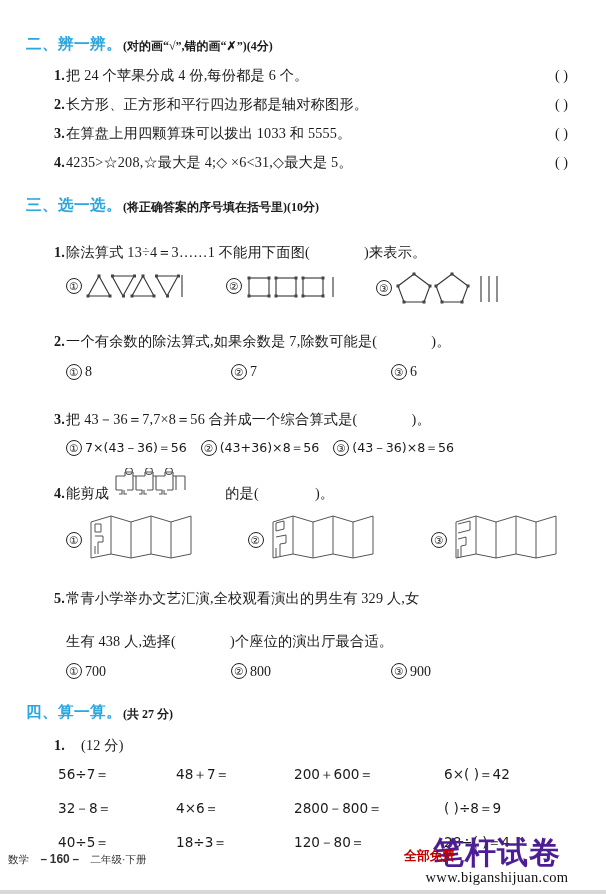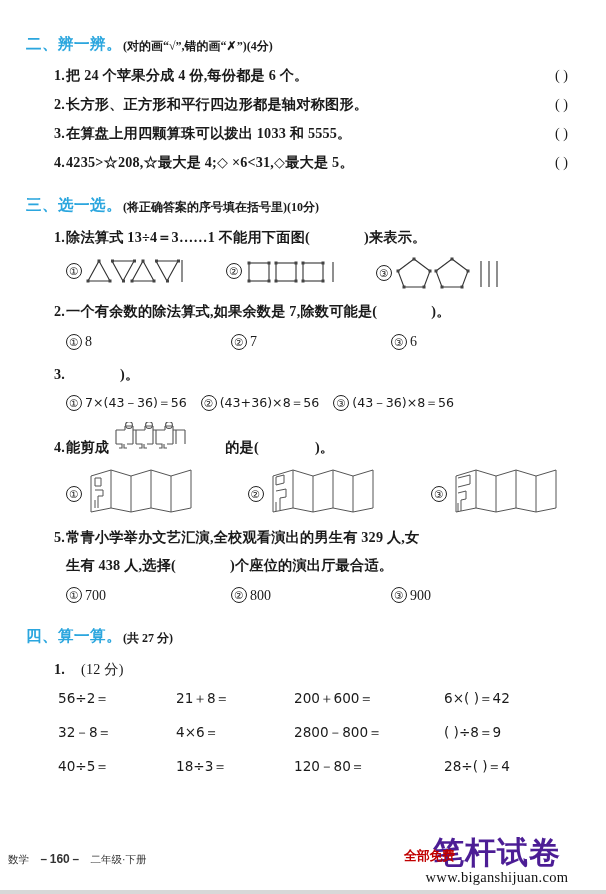--- a/index.html
+++ b/index.html
@@ -48,21 +48,21 @@
     letter-spacing: .2px;
     white-space: nowrap;
     display: flex;
     align-items: baseline;
   }
   .qnum {
     font-weight: bold;
     font-family: "Liberation Serif", serif;
     margin-right: 1px;
   }
-  .qtext { font-weight: bold; }
+  .qtext { font-weight: normal; margin-top: 15px; }
   .paren-gap { display: inline-block; }
   .opts {
     display: flex;
     font-size: 14px;
     line-height: 1.5;
     white-space: nowrap;
   }
   .opt { display: flex; align-items: center; }
   .circ {
     display: inline-block;
@@ -308,20 +308,21 @@
       <span>7</span>
     </div>
     <div class="opt">
       <span class="circ">③</span>
       <span>6</span>
     </div>
   </div>
 
   <div class="indent q" style="margin-top:11px">
     <span class="qnum">3.</span>
+      <span class="qtext">把 43－36＝7,7×8＝56 合并成一个综合算式是(</span>
       <span class="paren-gap" style="width:54px"></span>
       <span class="qtext">)。</span>
   </div>
   <div class="indent2 opts" style="margin-top:9px;font-family:'DejaVu Sans',sans-serif;font-size:12.6px">
     <div class="opt" style="margin-right:14px">
       <span class="circ">①</span>
       <span>7×(43－36)＝56</span>
     </div>
     <div class="opt" style="margin-right:14px">
       <span class="circ">②</span>
@@ -440,22 +441,22 @@
     <span>四、算一算。</span>
     <span class="sec-note">(共 27 分)</span>
   </div>
 
   <div class="indent q" style="margin-top:11px">
     <span class="qnum">1.</span>
       <span class="sec-note" style="margin-left:15px">(12 分)</span>
   </div>
 
   <div class="calc-grid">
-    <div class="calc-cell">56÷2＝</div>
-    <div class="calc-cell">21＋8＝</div>
+    <div class="calc-cell">56÷7＝</div>
+    <div class="calc-cell">48＋7＝</div>
     <div class="calc-cell">200＋600＝</div>
     <div class="calc-cell">6×(        )＝42</div>
 
     <div class="calc-cell">32－8＝</div>
     <div class="calc-cell">4×6＝</div>
     <div class="calc-cell">2800－800＝</div>
     <div class="calc-cell">(        )÷8＝9</div>
 
     <div class="calc-cell">40÷5＝</div>
     <div class="calc-cell">18÷3＝</div>

